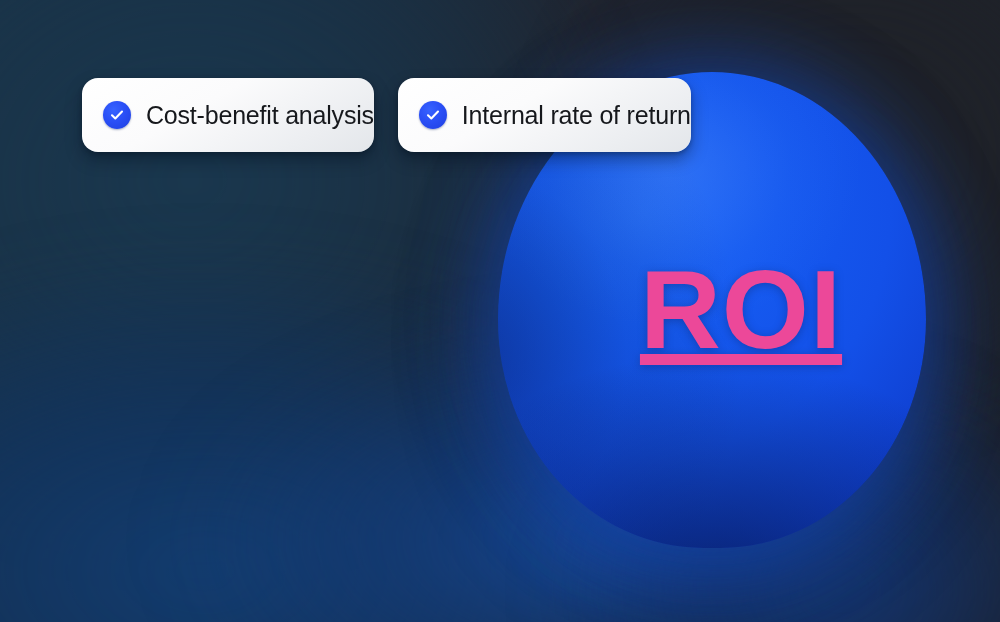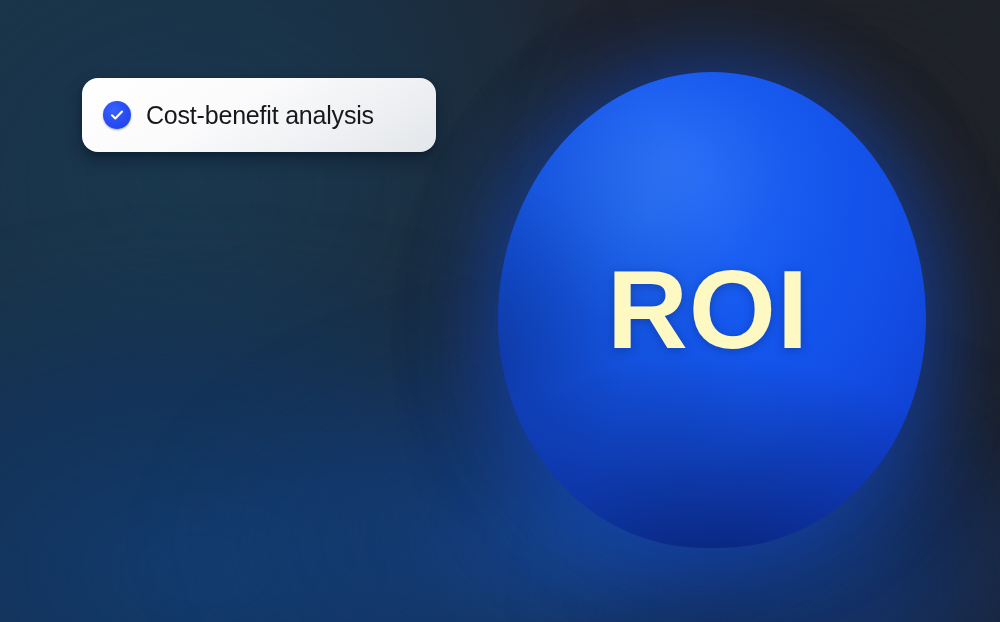--- a/index.html
+++ b/index.html
@@ -115,45 +115,46 @@
   }
   .sphere-sheen {
     position: absolute;
     inset: 0;
     border-radius: inherit;
     background: radial-gradient(60% 45% at 40% 20%, rgba(120,170,255,0.22) 0%, rgba(80,140,255,0.07) 48%, rgba(60,120,255,0.0) 75%);
   }
 
   .sphere-label {
     position: absolute;
-    left: 494px;
+    left: 527px;
     top: 72px;
     width: 428px;
     height: 476px;
     display: flex;
     align-items: center;
     justify-content: center;
-    color: #fef9c3;
+    color: #ec4899;
     font-family: "Liberation Sans", sans-serif;
     font-size: 112px;
     font-weight: 700;
     letter-spacing: 1px;
     line-height: 1;
     text-shadow: 0 2px 10px rgba(8,30,90,0.35);
     user-select: none;
+    text-decoration: underline;
   }
 
   
   .checklist {
     position: absolute;
     left: 82px;
     top: 78px;
     width: 354px;
     display: flex;
-    flex-direction: column;
+    flex-direction: row;
     gap: 24px;
   }
   .check-card {
     position: relative;
     height: 74px;
     border-radius: 16px;
     background: linear-gradient(150deg, #ffffff 0%, #fbfbfc 40%, #eceef1 78%, #e3e6ea 100%);
     box-shadow:
       0 8px 16px rgba(3,14,28,0.38),
       0 2px 4px rgba(3,14,28,0.26);
@@ -210,17 +211,25 @@
       <span class="check-icon">
         <svg width="18" height="18" viewBox="0 0 18 18" aria-hidden="true">
           <path d="M4 9.3 L7.3 12.4 L14 5.6" fill="none" stroke="#ffffff" stroke-width="2.1" stroke-linecap="round" stroke-linejoin="round"></path>
         </svg>
       </span>
       <span class="check-label">Cost-benefit analysis</span>
     </div>
 
 
 
+    <div class="check-card">
+      <span class="check-icon">
+        <svg width="18" height="18" viewBox="0 0 18 18" aria-hidden="true">
+          <path d="M4 9.3 L7.3 12.4 L14 5.6" fill="none" stroke="#ffffff" stroke-width="2.1" stroke-linecap="round" stroke-linejoin="round"></path>
+        </svg>
+      </span>
+      <span class="check-label">Internal rate of return</span>
+    </div>
 
 
   </div>
 
 </div>
 
 </body></html>

